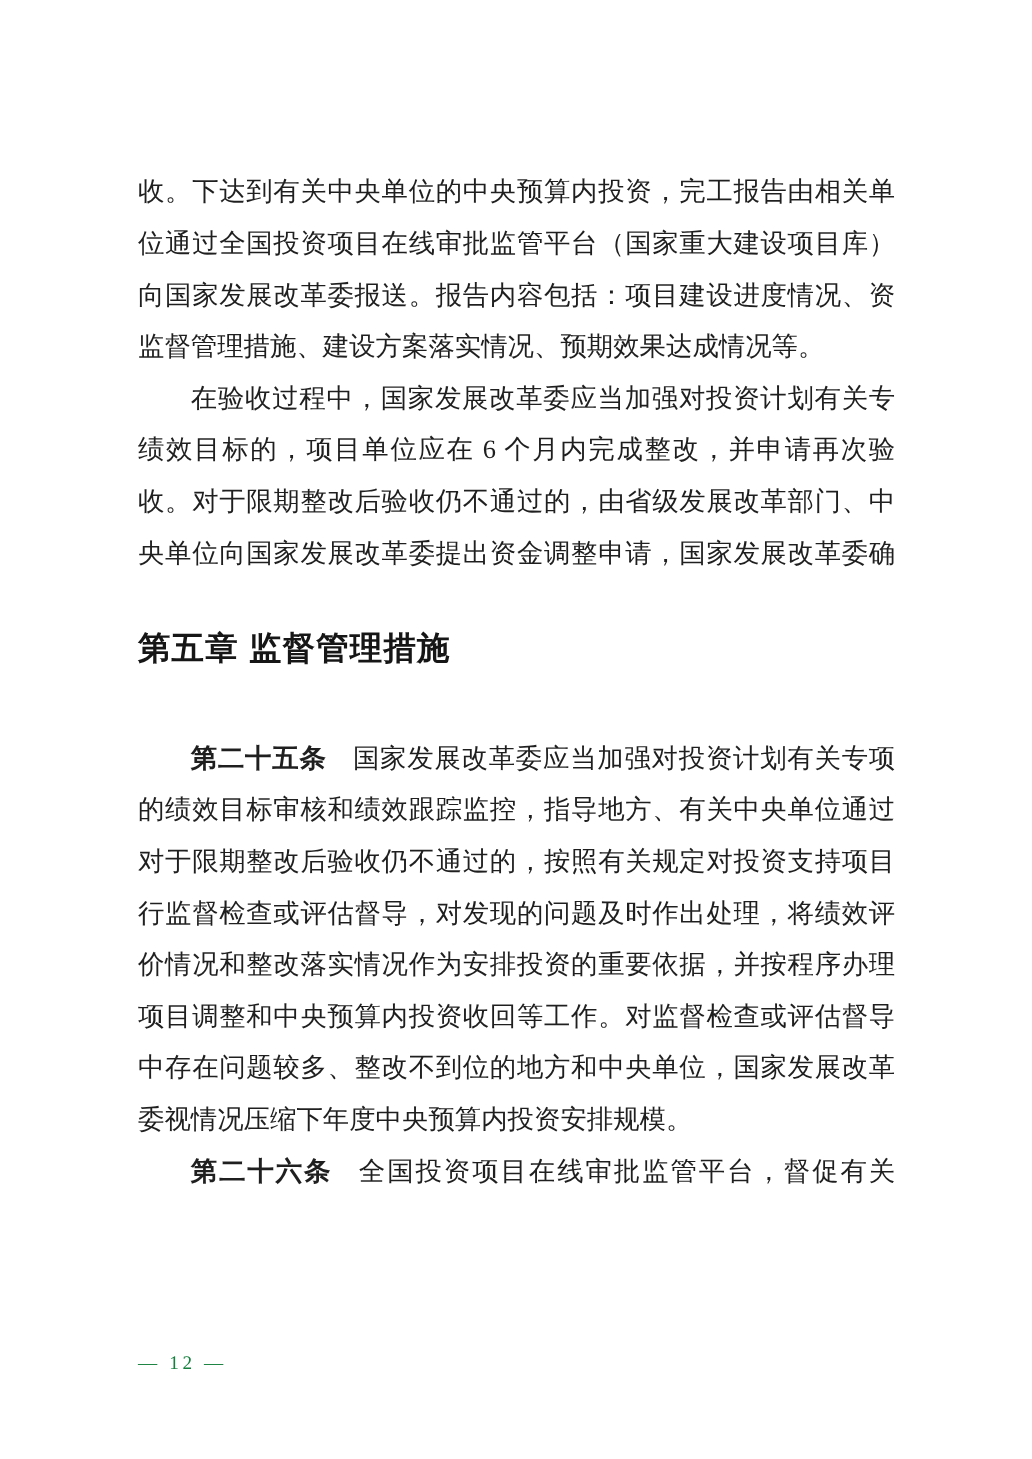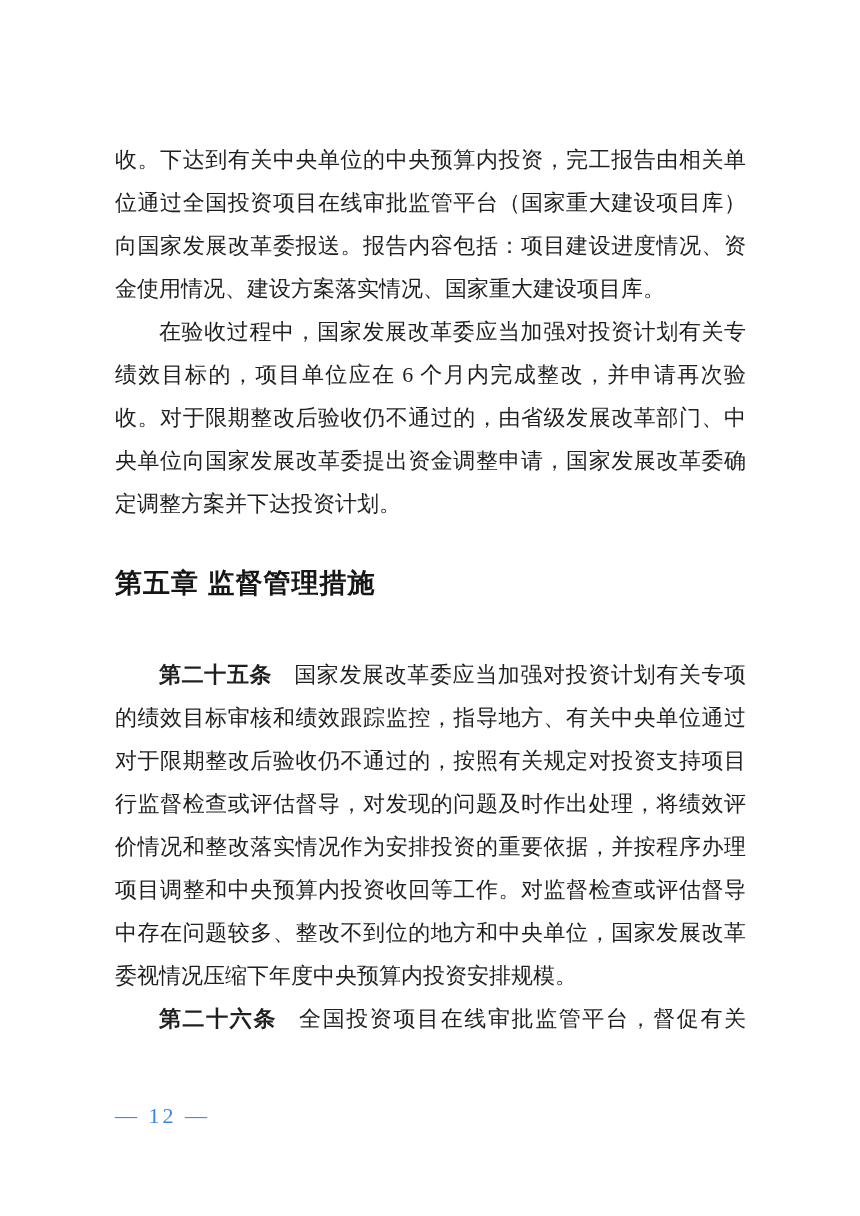--- a/index.html
+++ b/index.html
@@ -50,45 +50,44 @@
     font-family: "Liberation Sans", "DejaVu Sans", sans-serif;
     font-weight: 700;
     font-size: 27px;
     line-height: 44px;
     letter-spacing: 1px;
     color: #161616;
   }
   .footer {
     position: absolute;
     left: 115px;
-    top: 1103px;
-    font-size: 22px;
+    top: 1128px;
+    font-size: 16px;
     letter-spacing: 3px;
-    color: #3b82f6;
+    color: #15803d;
   }
 </style>
 </head>
 <body>
 
 <div class="page">
   <div class="content">
 
     <div class="para">
       <div class="line">收。下达到有关中央单位的中央预算内投资，完工报告由相关单</div>
       <div class="line">位通过全国投资项目在线审批监管平台（国家重大建设项目库）</div>
       <div class="line">向国家发展改革委报送。报告内容包括：项目建设进度情况、资</div>
-      <div class="line last">金使用情况、建设方案落实情况、国家重大建设项目库。</div>
+      <div class="line last">监督管理措施、建设方案落实情况、预期效果达成情况等。</div>
     </div>
 
     <div class="para">
       <div class="line indent">在验收过程中，国家发展改革委应当加强对投资计划有关专项</div>
       <div class="line">绩效目标的，项目单位应在 6 个月内完成整改，并申请再次验</div>
       <div class="line">收。对于限期整改后验收仍不通过的，由省级发展改革部门、中</div>
       <div class="line">央单位向国家发展改革委提出资金调整申请，国家发展改革委确</div>
-      <div class="line last">定调整方案并下达投资计划。</div>
     </div>
 
     <h2 class="chapter-heading">第五章 监督管理措施</h2>
 
     <div class="para">
       <div class="line indent"><span class="article-label">第二十五条</span><span>国家发展改革委应当加强对投资计划有关专项</span></div>
       <div class="line">的绩效目标审核和绩效跟踪监控，指导地方、有关中央单位通过</div>
       <div class="line">对于限期整改后验收仍不通过的，按照有关规定对投资支持项目进</div>
       <div class="line">行监督检查或评估督导，对发现的问题及时作出处理，将绩效评</div>
       <div class="line">价情况和整改落实情况作为安排投资的重要依据，并按程序办理</div>

